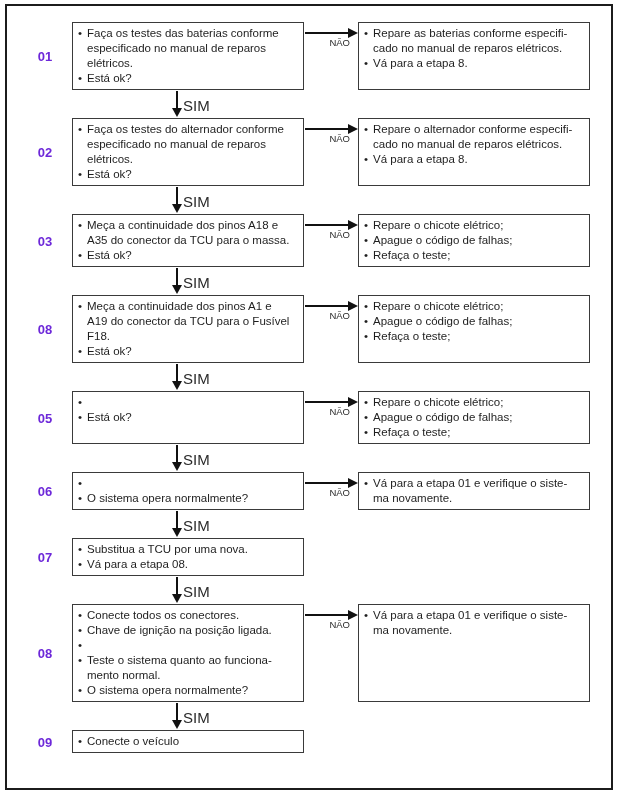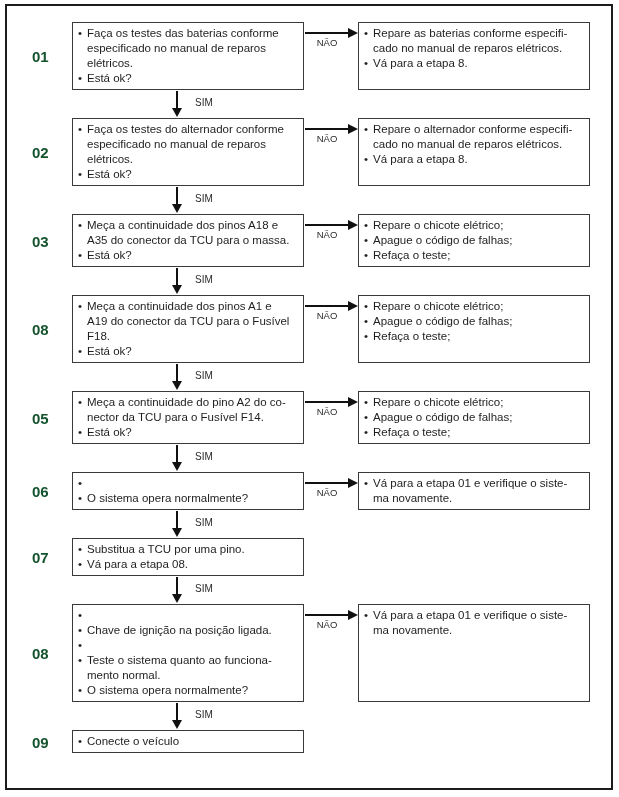--- a/index.html
+++ b/index.html
@@ -23,24 +23,24 @@
     position: relative;
     margin-left: 65px;
     display: flex;
     align-items: stretch;
   }
   .num {
     position: absolute;
     left: -40px; top: 50%;
     transform: translateY(-50%);
     width: 26px;
-    text-align: left;
+    text-align: center;
     font-weight: bold;
-    font-size: 15px;
-    color: #14532d;
+    font-size: 13px;
+    color: #6d28d9;
   }
   .box {
     border: 1.5px solid #3a3a3a;
     background: #ffffff;
     padding: 3px 4px 3px 5px;
     font-size: 11.5px;
     line-height: 15px;
     width: 232px;
     flex: 0 0 232px;
   }
@@ -60,21 +60,21 @@
     left: 44px; top: 6px;
     width: 0; height: 0;
     border-left: 10px solid #111;
     border-top: 5px solid transparent;
     border-bottom: 5px solid transparent;
   }
   .nolabel {
     position: absolute;
     left: 0; top: 15px;
     width: 46px;
-    text-align: center;
+    text-align: right;
     font-size: 9.5px;
     color: #2a2a2a;
   }
 
   .gap { position: relative; height: 28px; }
   .vline {
     position: absolute;
     left: 169px; top: 1px;
     width: 2px; height: 17px;
     background: #111;
@@ -82,22 +82,22 @@
   .varrow {
     position: absolute;
     left: 165px; top: 18px;
     width: 0; height: 0;
     border-top: 9px solid #111;
     border-left: 5px solid transparent;
     border-right: 5px solid transparent;
   }
   .simlabel {
     position: absolute;
-    left: 188px; top: 7px;
-    font-size: 10px;
+    left: 176px; top: 7px;
+    font-size: 15px;
     color: #2a2a2a;
   }
 </style>
 </head>
 <body>
 
 <div class="frame">
   <div class="chart">
 
     <div class="row">
@@ -251,22 +251,20 @@
       <div class="vline"></div>
       <div class="varrow"></div>
       <span class="simlabel">SIM</span>
     </div>
 
     <div class="row">
       <div class="num">05</div>
       <div class="box left">
         <div class="bullet">
             <span class="dot">•</span>
-            <span class="txt">Meça a continuidade do pino A2 do co-
-nector da TCU para o Fusível F14.</span>
           </div>
         <div class="bullet">
             <span class="dot">•</span>
             <span class="txt">Está ok?</span>
           </div>
       </div>
       <div class="conn">
         <div class="hline"></div>
         <div class="harrow"></div>
         <div class="nolabel">NÃO</div>
@@ -320,39 +318,40 @@
       <div class="vline"></div>
       <div class="varrow"></div>
       <span class="simlabel">SIM</span>
     </div>
 
     <div class="row">
       <div class="num">07</div>
       <div class="box left">
         <div class="bullet">
             <span class="dot">•</span>
-            <span class="txt">Substitua a TCU por uma pino.</span>
+            <span class="txt">Substitua a TCU por uma nova.</span>
           </div>
         <div class="bullet">
             <span class="dot">•</span>
             <span class="txt">Vá para a etapa 08.</span>
           </div>
       </div>
     </div>
     <div class="gap">
       <div class="vline"></div>
       <div class="varrow"></div>
       <span class="simlabel">SIM</span>
     </div>
 
     <div class="row">
       <div class="num">08</div>
       <div class="box left">
         <div class="bullet">
             <span class="dot">•</span>
+            <span class="txt">Conecte todos os conectores.</span>
           </div>
         <div class="bullet">
             <span class="dot">•</span>
             <span class="txt">Chave de ignição na posição ligada.</span>
           </div>
         <div class="bullet">
             <span class="dot">•</span>
           </div>
         <div class="bullet">
             <span class="dot">•</span>

